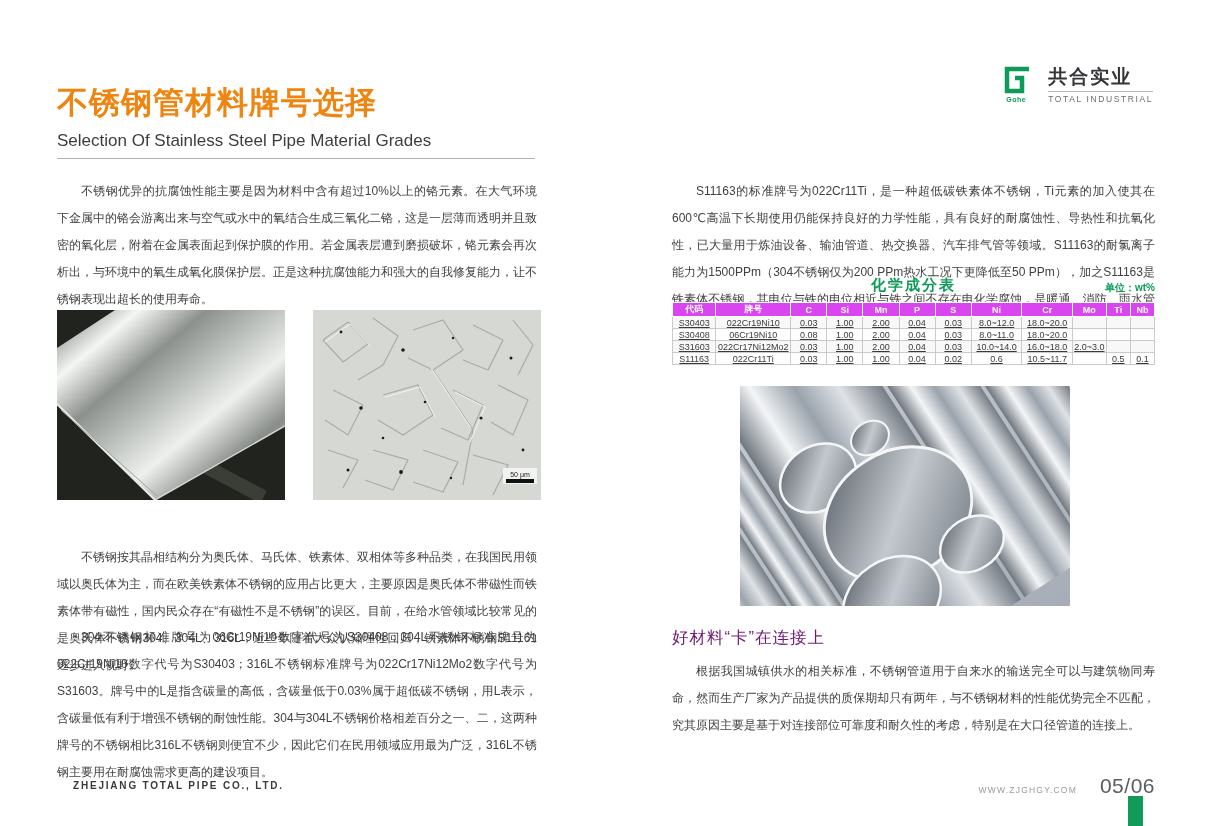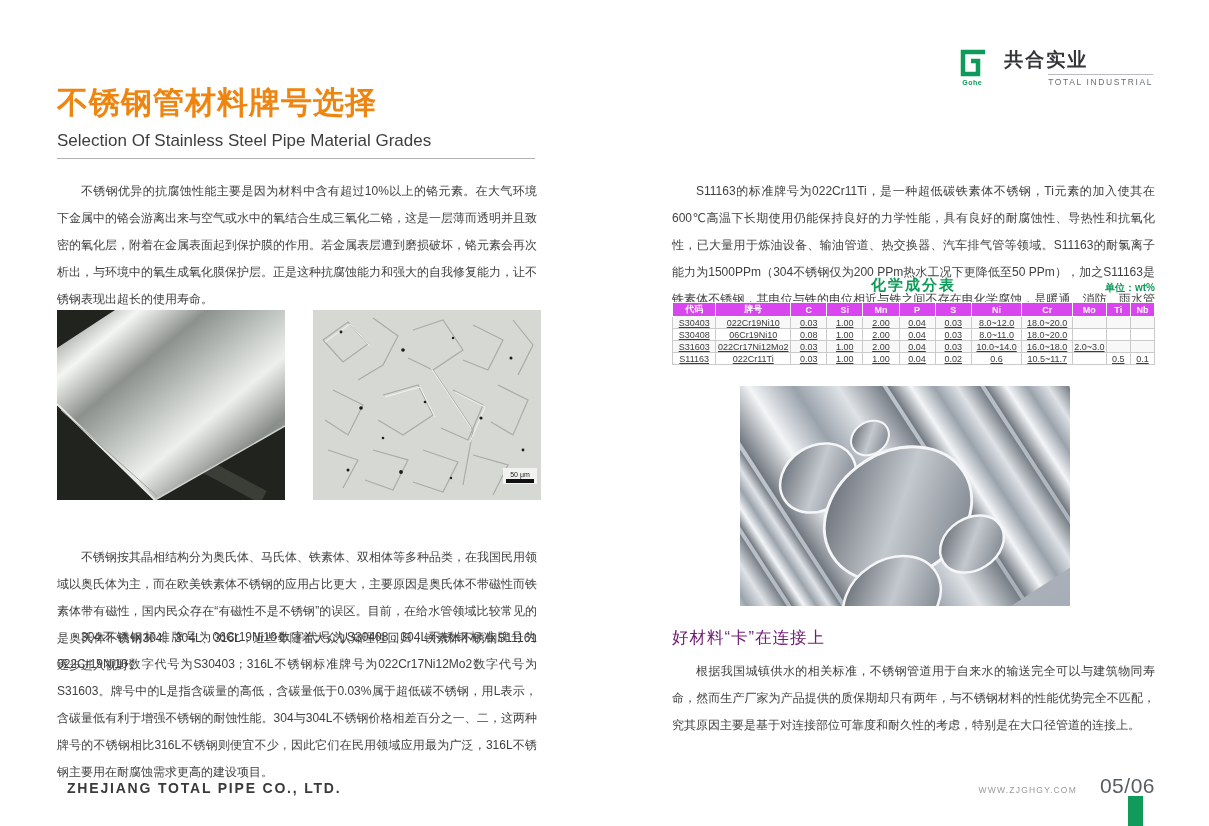--- a/index.html
+++ b/index.html
@@ -7,27 +7,27 @@
   body { font-family:"Liberation Sans","DejaVu Sans",sans-serif; }
   .page { position:relative; width:1209px; height:826px; background:#ffffff; overflow:hidden; }
 
   
   .title { position:absolute; left:57px; top:82px; font-size:31px; font-weight:bold;
            color:#ef8511; letter-spacing:1px; }
   .subtitle { position:absolute; left:57px; top:131px; font-size:17px; color:#3d3d3d; }
   .title-rule { position:absolute; left:57px; top:158px; width:478px; height:0;
                 border-top:1px solid #b3b3b3; }
 
-  .logo { position:absolute; right:56px; top:47px; display:flex; align-items:center; gap:16px; }
+  .logo { position:absolute; right:56px; top:64px; display:flex; align-items:center; gap:16px; }
   .logo-mark { display:flex; flex-direction:column; align-items:center; }
   .logo-mark-caption { font-size:7px; font-weight:bold; color:#0e9a58; letter-spacing:.5px; margin-top:1px; }
   .logo-text { display:flex; flex-direction:column; }
   .logo-cn { font-size:19px; font-weight:bold; color:#333538; letter-spacing:2px; }
   .logo-en { font-size:8.5px; color:#6a6d70; letter-spacing:1.6px; border-top:1px solid #b9bcbe;
-             padding-top:2px; margin-top:1px;margin-left:44px; }
+             padding-top:2px; margin-top:1px; }
 
   .body-text { font-size:12px; line-height:27px; color:#3f3f3f; text-align:justify;
                text-indent:2em; }
   .p-left1  { position:absolute; left:57px;  top:178px; width:480px; }
   .p-left2  { position:absolute; left:57px;  top:544px; width:480px; }
   .p-left3  { position:absolute; left:57px;  top:624px; width:480px; }
   .p-right1 { position:absolute; left:672px; top:178px; width:483px; }
   .p-right2 { position:absolute; left:672px; top:658px; width:483px; }
 
   
@@ -46,21 +46,21 @@
   table.comp th { background:#d946ef; color:#ffffff; font-weight:bold; height:13px;
                   border:1px solid #ffffff; padding:0; text-align:center; }
   table.comp td { height:12px; border:1px solid #c9cbc9; padding:0 1px; text-align:center;
                   background:#ffffff; white-space:nowrap; overflow:hidden;text-decoration:underline; }
   table.comp tr:nth-child(odd) td { background:#f7f8f7; }
 
   .section-heading { position:absolute; left:672px; top:627px; font-size:16.5px; font-weight:normal;
                      color:#701a75; letter-spacing:1px; }
 
   
-  .footer-company { position:absolute; left:67px; top:780px; font-size:14px; font-weight:bold;
+  .footer-company { position:absolute; left:73px; top:780px; font-size:10px; font-weight:bold;
                     color:#3a3a3a; letter-spacing:1.8px; }
   .footer-right { position:absolute; right:54px; top:774px; display:flex; align-items:baseline; }
   .footer-site { font-size:8.5px; color:#9a9a9a; letter-spacing:1.2px; }
   .footer-page { font-size:21px; color:#585d61; margin-left:23px; letter-spacing:.5px; }
   .footer-block { position:absolute; left:1128px; top:796px; width:15px; height:30px;
                   background:#129a5a; }
 </style>
 </head>
 <body>
 

